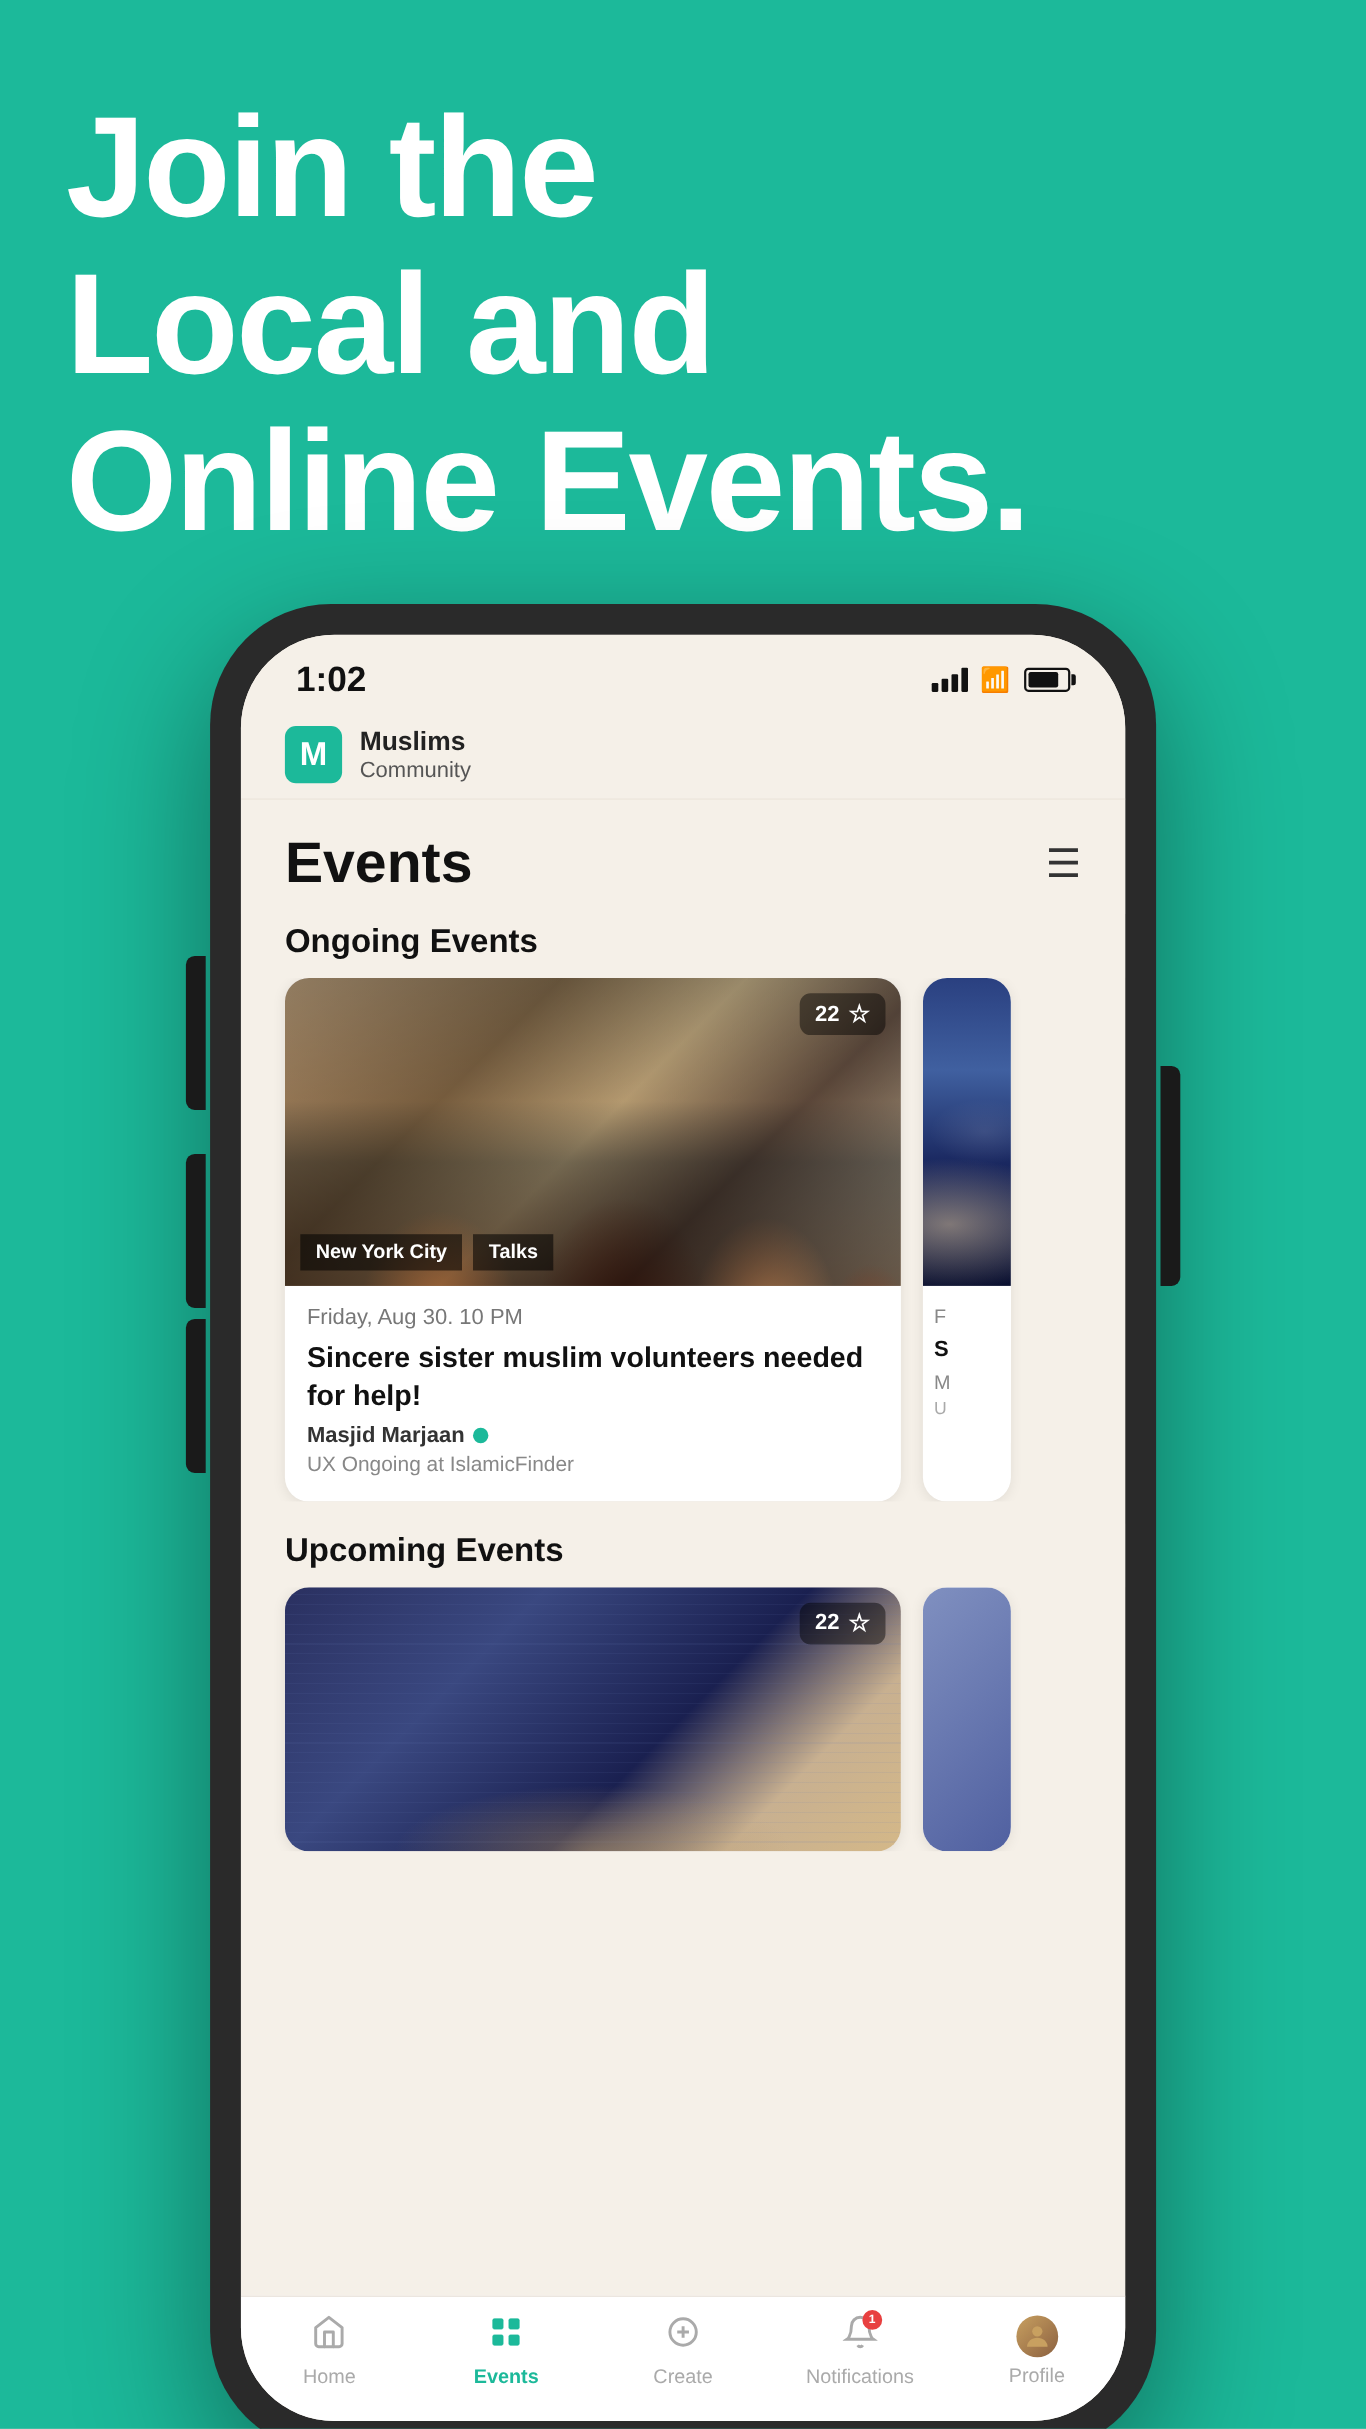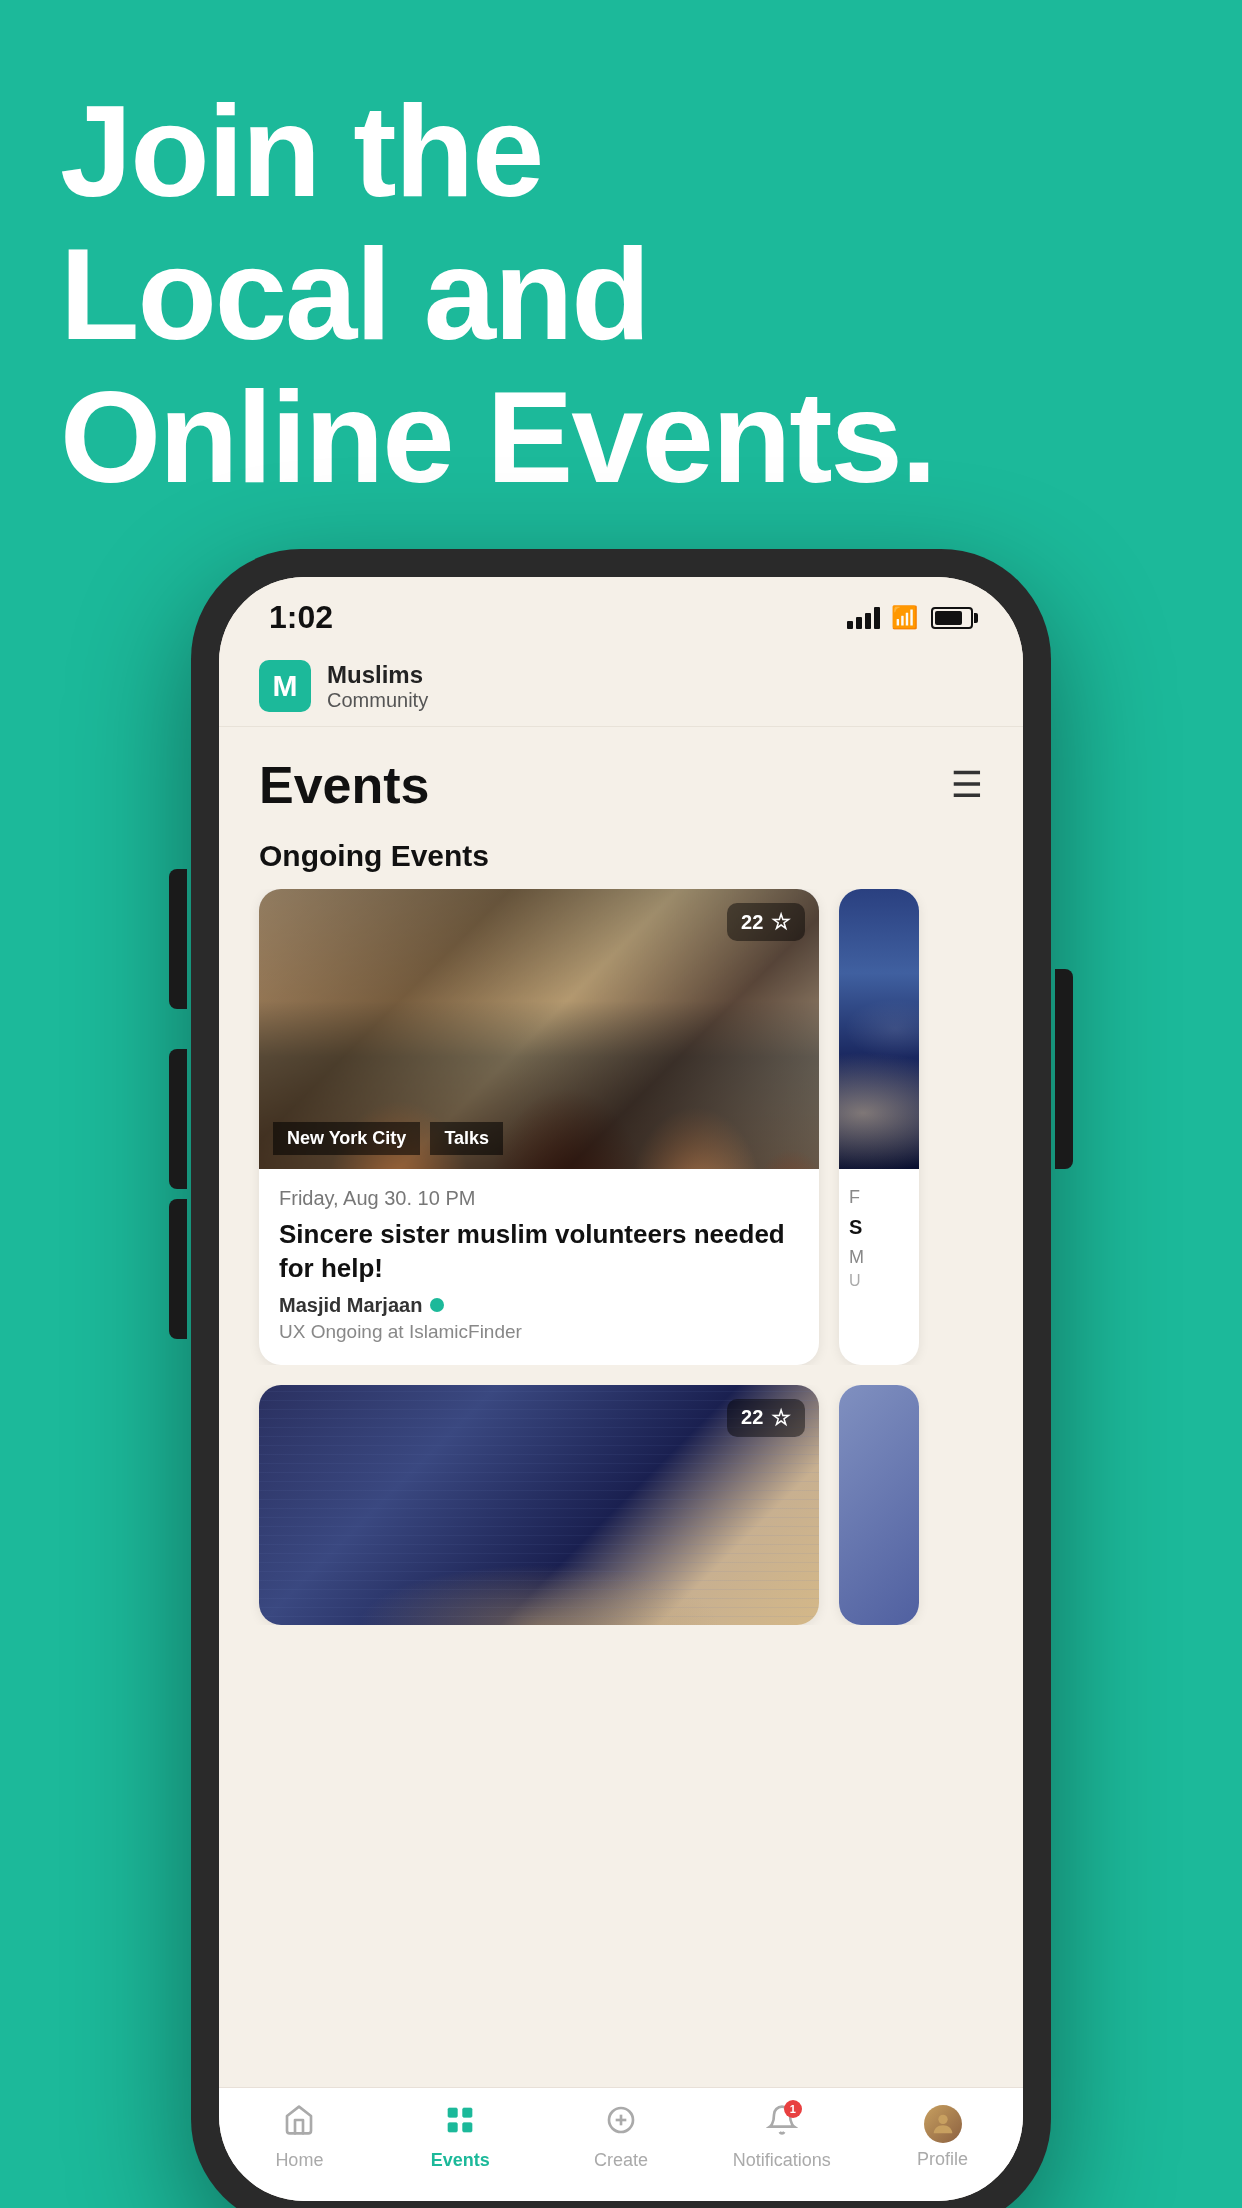--- a/index.html
+++ b/index.html
@@ -580,20 +580,21 @@
             <div style="padding:18px 10px 22px 10px; background:white;">
               <div style="font-size:18px;color:#888;">F</div>
               <div style="font-size:20px;font-weight:700;color:#111;margin-top:8px;">S</div>
               <div style="font-size:18px;color:#888;margin-top:8px;">M</div>
               <div style="font-size:16px;color:#aaa;margin-top:4px;">U</div>
             </div>
           </div>
         </div>
 
         <div class="upcoming-section">
+          <div class="section-label">Upcoming Events</div>
 
           <div class="upcoming-cards">
             <div class="upcoming-card">
               <div class="upcoming-card-image">
                 <div class="card-favorite">
                   <span>22</span>
                   <span class="star-icon">☆</span>
                 </div>
               </div>
             </div>

